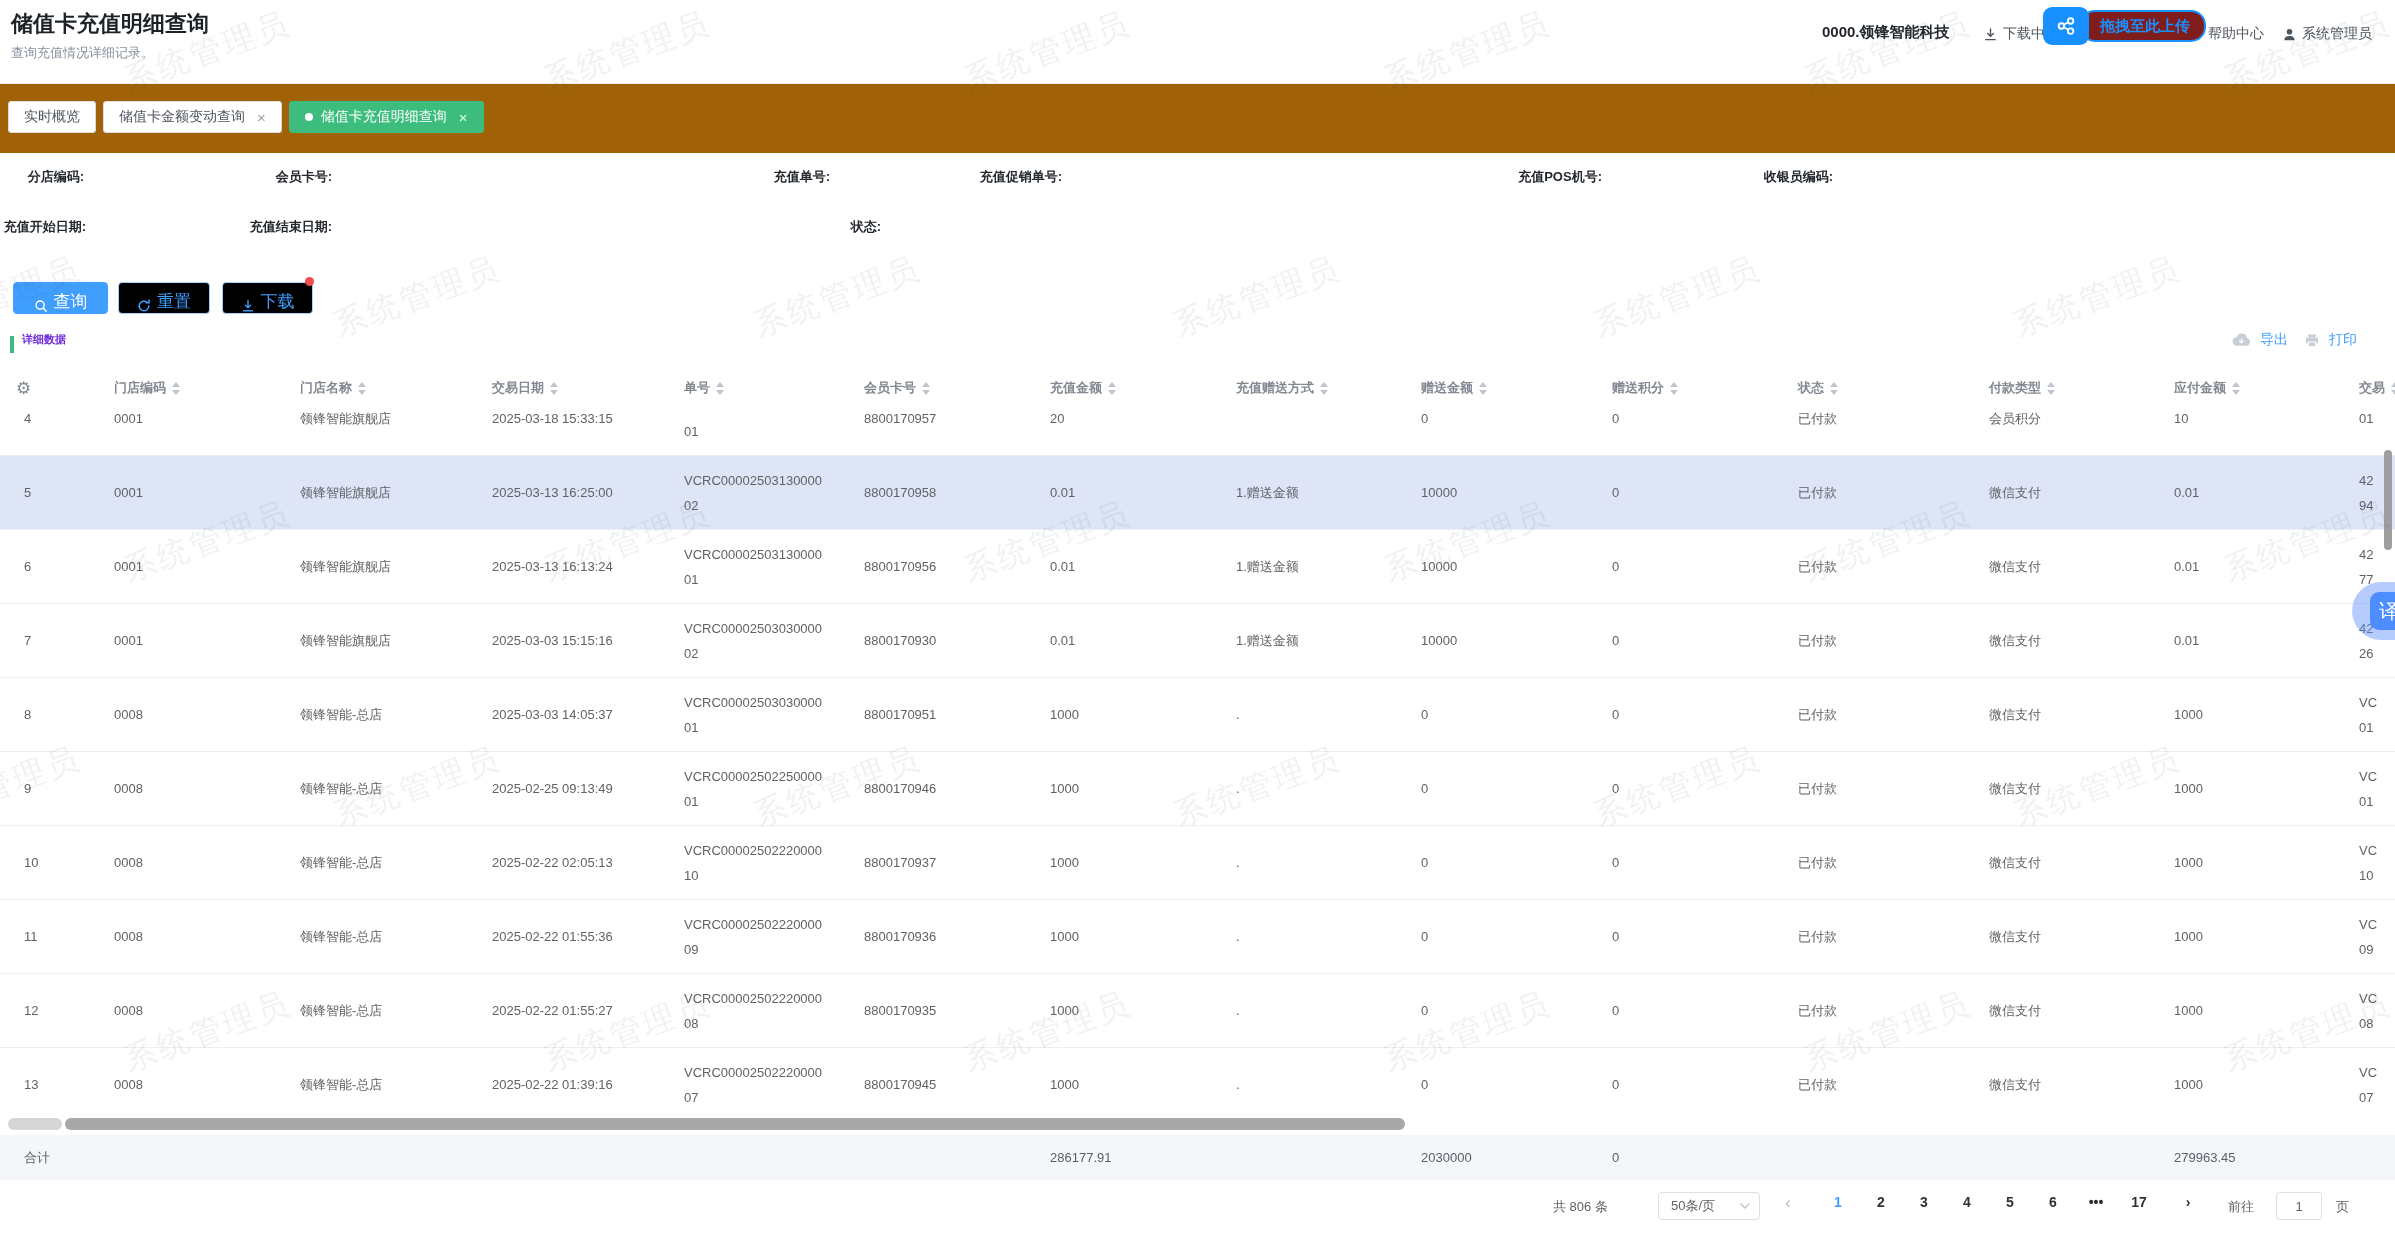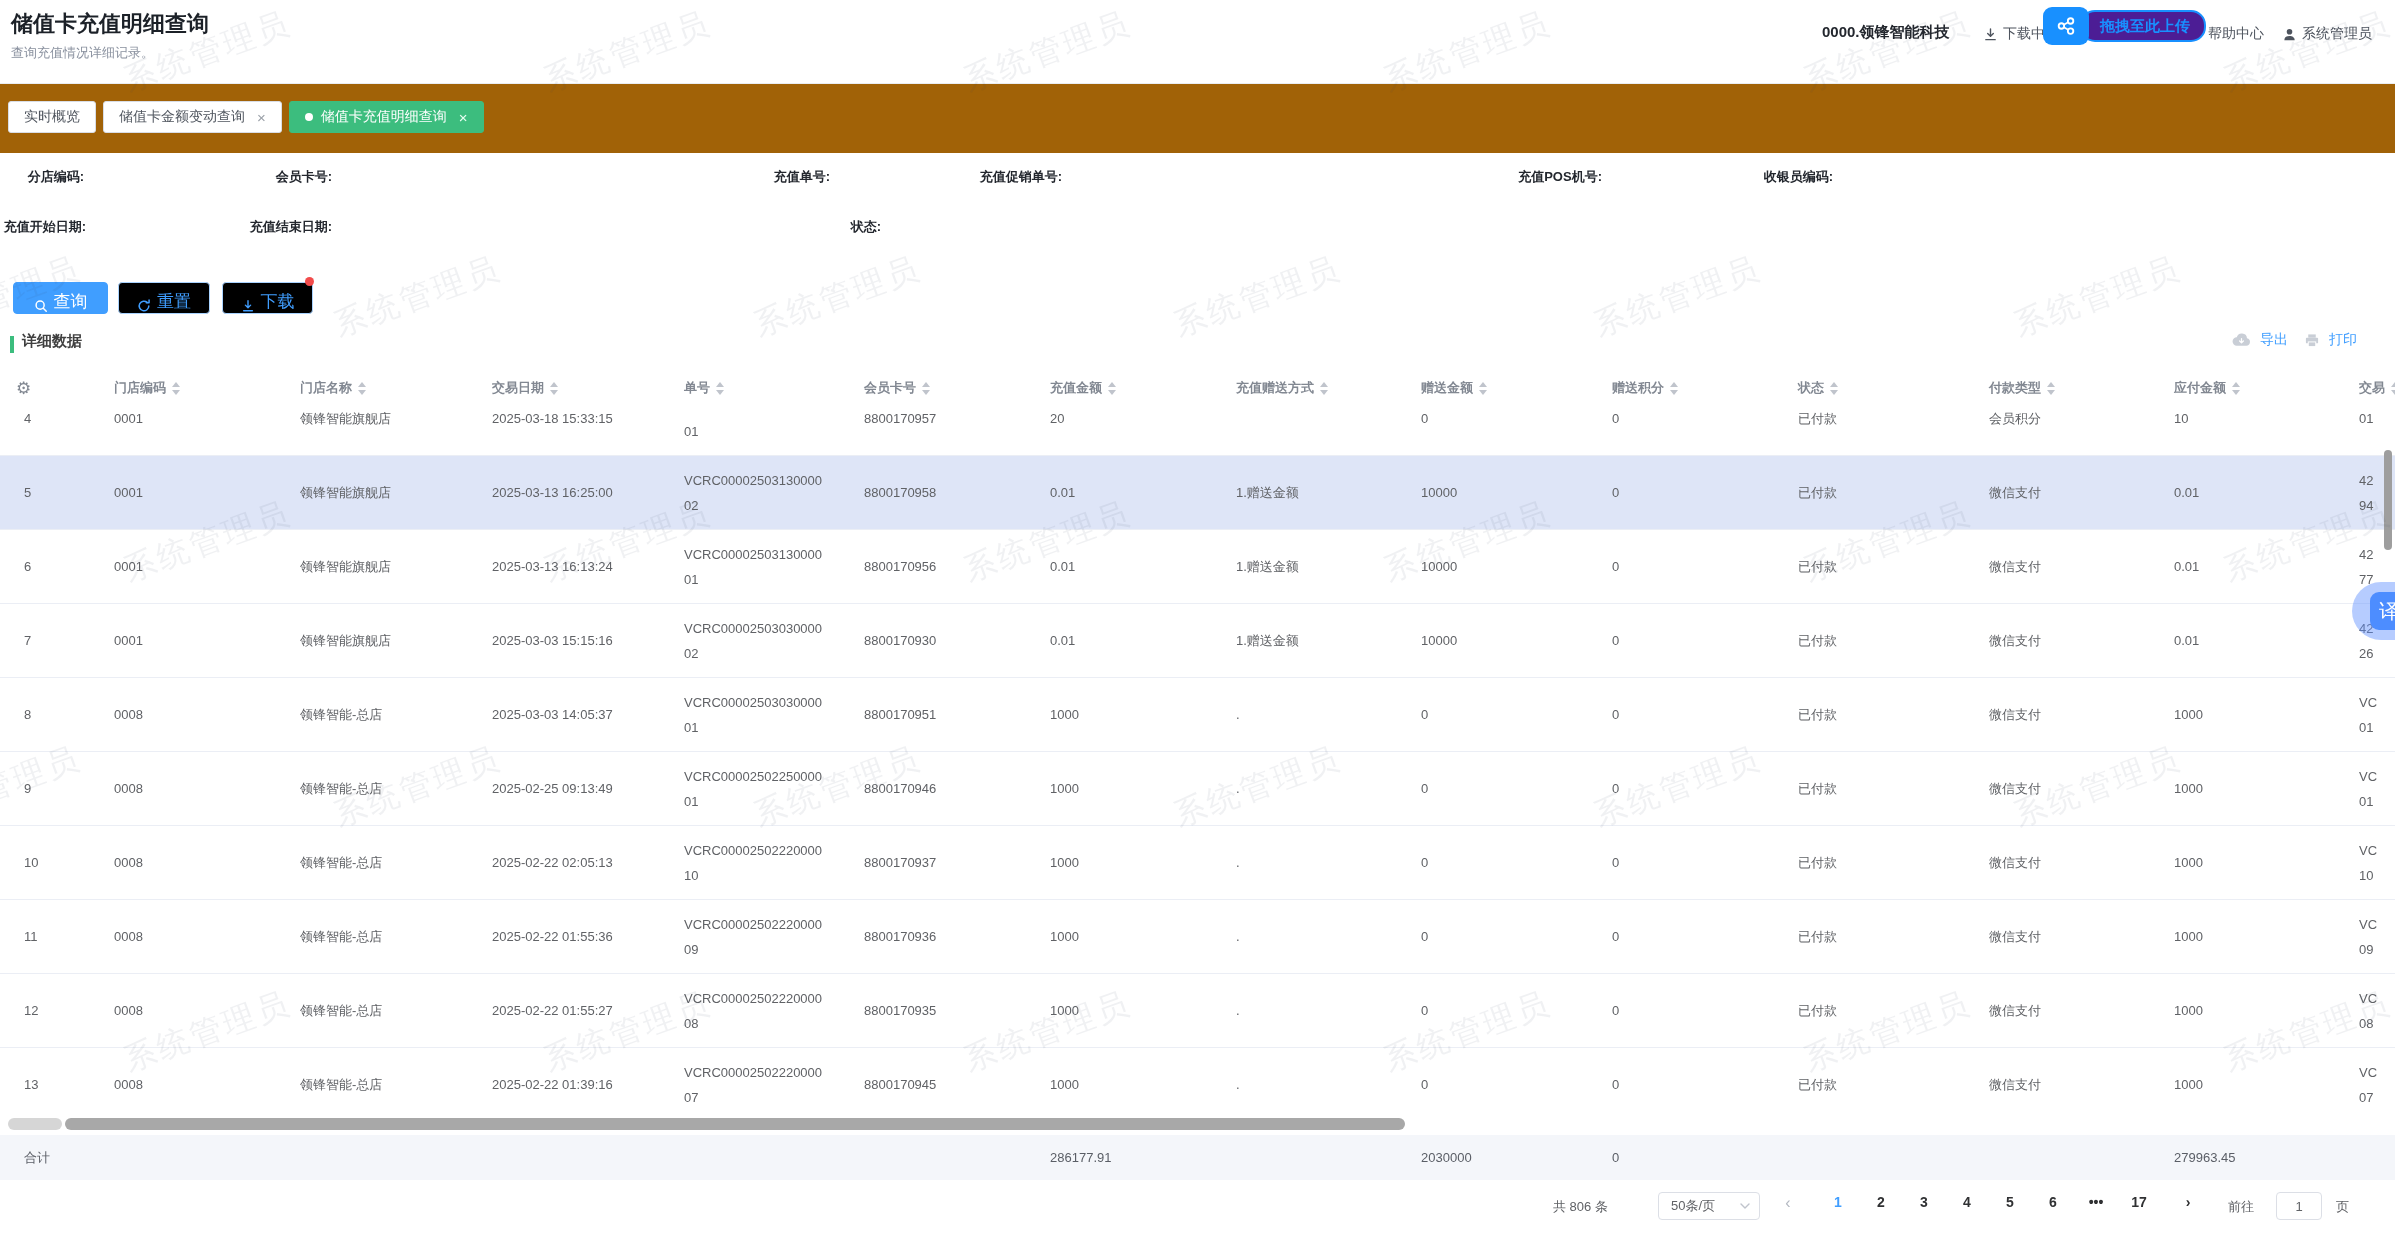--- a/index.html
+++ b/index.html
@@ -10,21 +10,21 @@
   
   .topbar{position:absolute;left:0;top:0;width:2395px;height:83px;background:#fff;}
   .page-title{position:absolute;left:11px;top:9px;font-size:22px;font-weight:700;color:#1c2128;}
   .page-subtitle{position:absolute;left:11px;top:44px;font-size:13px;color:#8a919f;}
   .company{position:absolute;left:1822px;top:23px;font-size:15px;font-weight:700;color:#23272e;}
   .hgroup{position:absolute;top:25px;display:flex;align-items:center;gap:5px;font-size:14px;color:#4e545e;}
   .hicon{color:#4e545e;display:inline-flex;}
   
   .upload-widget{position:absolute;left:2043px;top:7px;display:flex;align-items:flex-start;z-index:60;}
   .upload-iconbox{width:46px;height:38px;background:#1890ff;border-radius:9px;display:flex;align-items:center;justify-content:center;z-index:2;}
-  .upload-label{margin-left:-9px;margin-top:3px;height:28px;padding:0 14px 0 18px;background:#4c1d95;border:2px solid #1890ff;
+  .upload-label{margin-left:-9px;margin-top:3px;height:28px;padding:0 14px 0 18px;background:#7f1d1d;border:2px solid #1890ff;
     border-radius:15px;display:flex;align-items:center;font-size:15px;font-weight:700;color:#1890ff;white-space:nowrap;}
   
   .tabband{position:absolute;left:0;top:83px;width:2395px;height:69px;background:#a16207;border-top:1px solid #eaedf2;}
   .tabs{position:absolute;left:8px;top:17px;display:flex;gap:7px;}
   .tab{height:32px;box-sizing:border-box;padding:0 15px;display:flex;align-items:center;gap:8px;background:#fff;
     border:1px solid #d8dde6;border-radius:3px;font-size:14px;color:#4f555e;cursor:pointer;white-space:nowrap;}
   .tab.active{background:#3cbd7e;border-color:#3cbd7e;color:#fff;}
   .tab .tabdot{width:8px;height:8px;border-radius:50%;background:#fff;}
   .tab .tabx{font-size:15px;color:#9aa0a8;margin-left:4px;}
   .tab.active .tabx{color:#eafff3;}
@@ -32,21 +32,21 @@
   .filter-item{position:absolute;display:flex;align-items:center;}
   .f-label{font-size:13px;font-weight:700;color:#23272e;text-align:right;margin-right:8px;white-space:nowrap;}
   
   .btn{position:absolute;height:32px;box-sizing:border-box;border-radius:4px;display:flex;align-items:flex-end;justify-content:center;
     gap:6px;font-size:17px;cursor:pointer;}
   .btn-primary{background:#409eff;color:#fff;border:1px solid #409eff;}
   .btn-light{background:#000000;color:#409eff;border:1px solid #a9d3ff;}
   .red-dot{position:absolute;left:305px;top:277px;width:9px;height:9px;border-radius:50%;background:#f24b4b;z-index:5;}
   
   .sec-bar{position:absolute;left:10px;top:336px;width:4px;height:17px;background:#3cbd7e;}
-  .sec-title{position:absolute;left:22px;top:332px;font-size:15px;font-weight:700;color:#404040;}
+  .sec-title{position:absolute;left:22px;top:332px;font-size:11px;font-weight:700;color:#6d28d9;}
   .sec-links{position:absolute;left:2232px;top:331px;display:flex;gap:16px;align-items:center;font-size:14px;color:#409eff;}
   .sec-links .lk{display:flex;align-items:center;gap:9px;cursor:pointer;}
   .sec-links .gicon{color:#c9ced6;display:inline-flex;}
   
   .tablewrap{position:absolute;left:0;top:368px;width:2500px;}
   .tgrid{display:grid;grid-template-columns:90px 186px 192px 192px 180px 186px 186px 185px 191px 186px 191px 185px 185px 165px;}
   .thead{height:40px;align-items:center;background:#fff;border-bottom:1px solid #ebeef5;}
   .th{padding-left:24px;font-size:13px;font-weight:600;color:#828892;display:flex;align-items:center;white-space:nowrap;cursor:pointer;}
   .sorter{display:inline-flex;flex-direction:column;margin-left:6px;gap:3px;}
   .car-up{width:0;height:0;border-left:4px solid transparent;border-right:4px solid transparent;border-bottom:5px solid #c0c4cc;}

